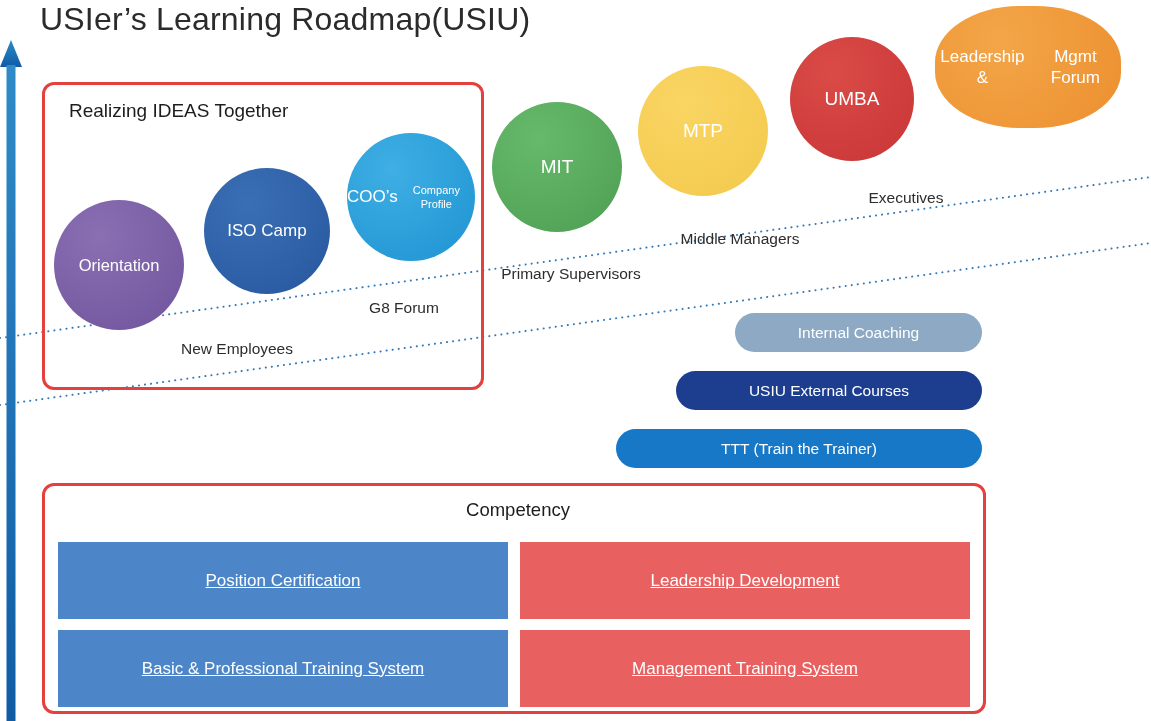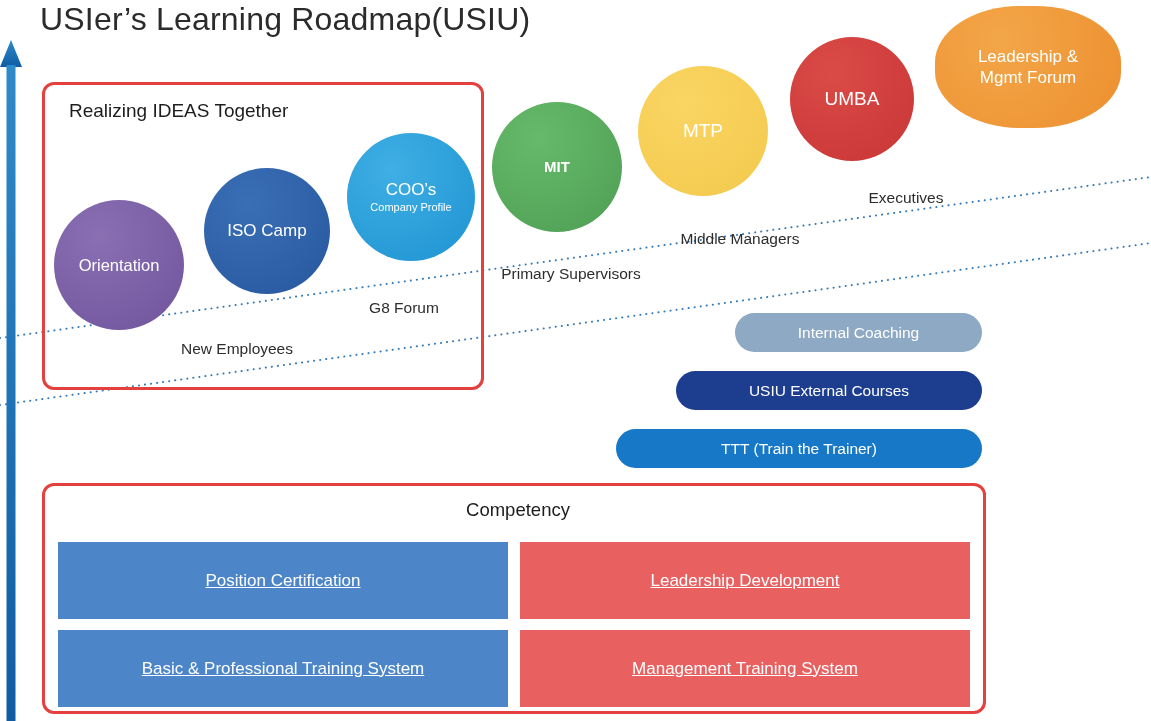--- a/index.html
+++ b/index.html
@@ -8,32 +8,32 @@
   .canvas { position:relative; width:1151px; height:721px; background:#ffffff; overflow:hidden; }
 
   .title { position:absolute; left:40px; top:1px; font-size:32px; font-weight:500; color:#2b2b2b; letter-spacing:0.2px; z-index:4; }
 
   .lines { position:absolute; left:0; top:0; width:1151px; height:721px; z-index:1; }
 
   .groupbox { position:absolute; border:3px solid #e4403d; border-radius:12px; z-index:2; background:transparent; }
   .box-new { left:42px; top:82px; width:442px; height:308px; }
   .box-new .box-label { position:absolute; left:24px; top:15px; font-size:19px; color:#1d1d1d; }
 
-  .circle { position:absolute; border-radius:50%; display:flex; flex-direction:column; align-items:center;
+  .circle { position:absolute; border-radius:50%; display:flex; flex-direction:row; align-items:center;
             justify-content:center; color:#ffffff; text-align:center; z-index:3; line-height:1.25; }
   .c-orientation { left:54px;  top:200px; width:130px; height:130px; font-size:16.5px;
                    background:radial-gradient(circle at 35% 28%, #8a6fb3, #6f549c); }
   .c-iso        { left:204px; top:168px; width:126px; height:126px; font-size:17px;
                    background:radial-gradient(circle at 35% 28%, #3a6fb5, #27579e); }
   .c-coo        { left:347px; top:133px; width:128px; height:128px;
                    background:radial-gradient(circle at 35% 28%, #3fafe4, #1e93d2); }
   .c-coo .l1 { font-size:17px; }
   .c-coo .l2 { font-size:11px; margin-top:1px; }
-  .c-mit        { left:492px; top:102px; width:130px; height:130px; font-size:15px;
-                   background:radial-gradient(circle at 35% 28%, #66b96a, #4e9e53);font-weight:bold; }
+  .c-mit        { left:492px; top:102px; width:130px; height:130px; font-size:19px;
+                   background:radial-gradient(circle at 35% 28%, #66b96a, #4e9e53); }
   .c-mtp        { left:638px; top:66px;  width:130px; height:130px; font-size:19px;
                    background:radial-gradient(circle at 35% 28%, #fad563, #f3c94c); }
   .c-umba       { left:790px; top:37px;  width:124px; height:124px; font-size:19px;
                    background:radial-gradient(circle at 35% 28%, #da4b47, #c83535); }
   .c-forum      { left:935px; top:6px;   width:186px; height:122px; border-radius:46%;
                    font-size:17px; background:radial-gradient(circle at 35% 28%, #f3a648, #ec8f2f); }
 
   .aud-label { position:absolute; width:220px; text-align:center; font-size:15.5px; color:#2d2d2d; z-index:3; }
   .al-new  { left:127px; top:340px; }
   .al-g8   { left:294px; top:299px; }

